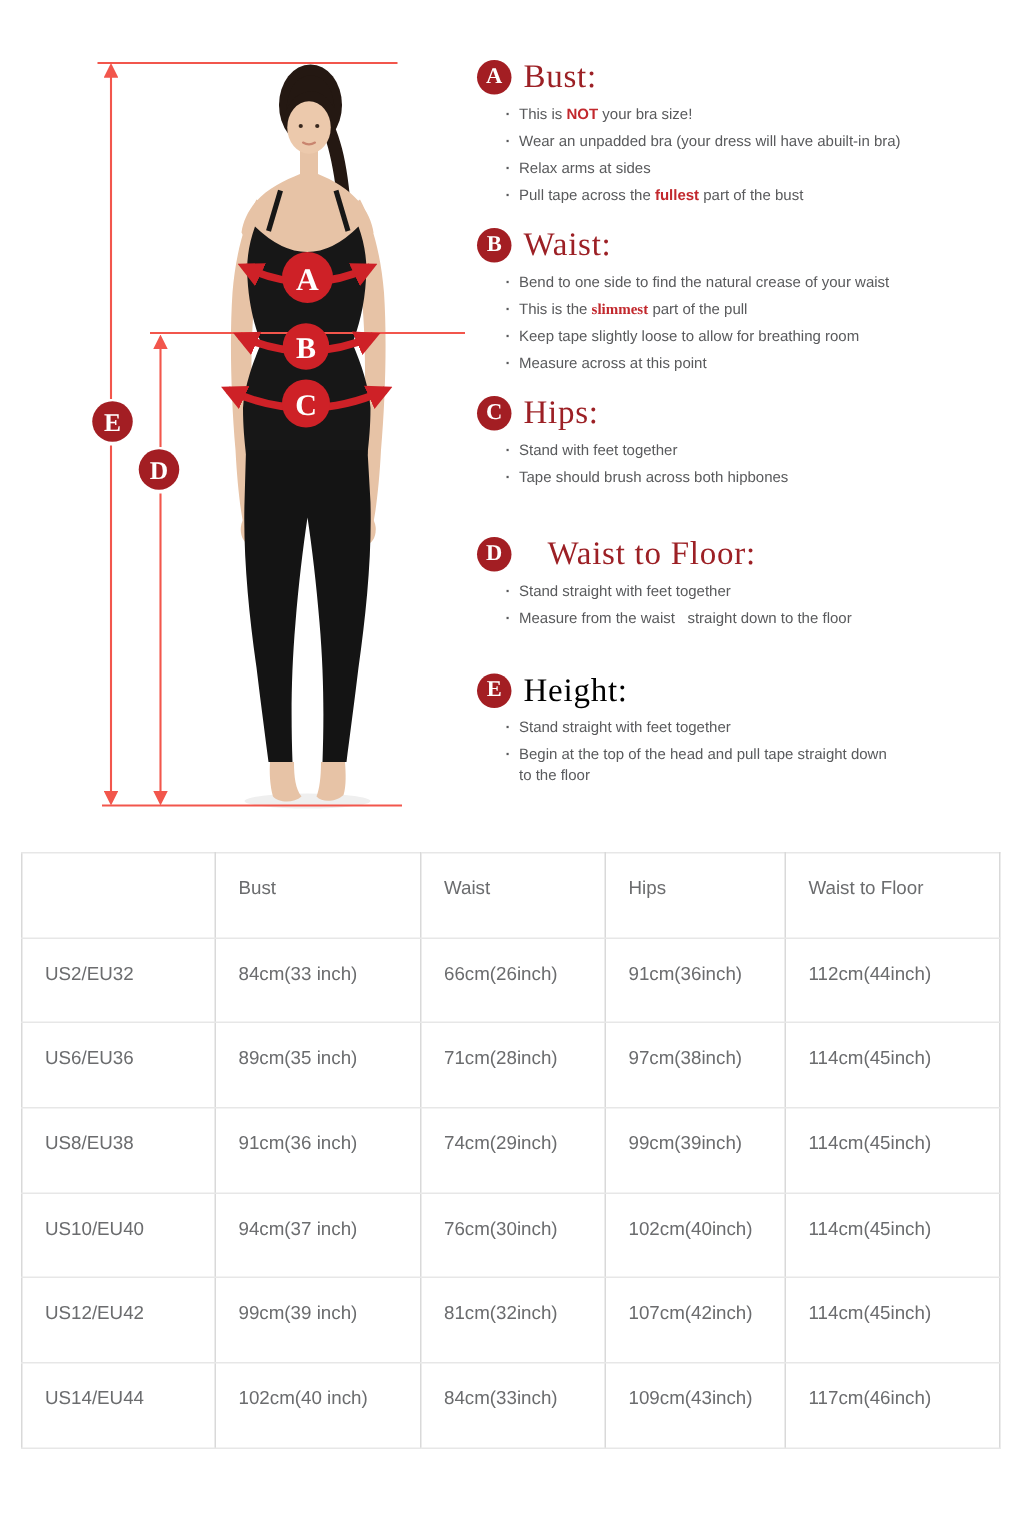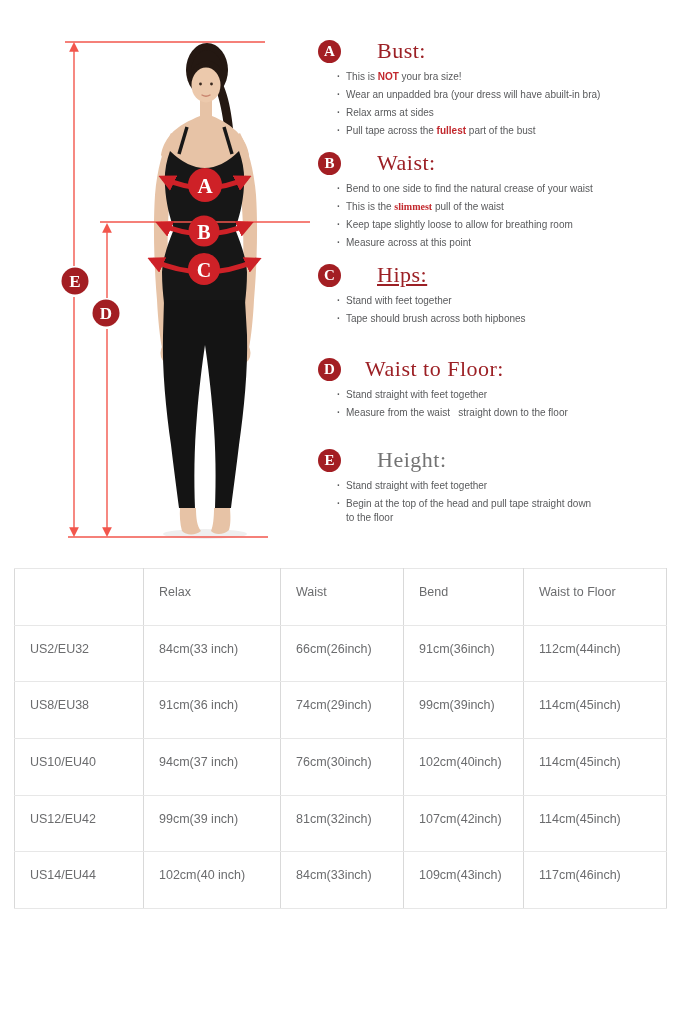--- a/index.html
+++ b/index.html
@@ -17,21 +17,20 @@
   .section { position:absolute; left:0; width:360px; }
   .section-head { display:flex; align-items:center; gap:8px; height:26px; }
   .badge {
     width:23px; height:23px; border-radius:50%; flex:0 0 23px;
     color:#fff; font-family:"Liberation Serif", serif; font-weight:bold; font-size:15px;
     display:flex; align-items:center; justify-content:center; line-height:1;
   }
   .section-title {
     font-family:"Liberation Serif", serif; font-size:22px; line-height:1;
     letter-spacing:0.5px;
-    margin-left:28px;
   }
   .section:nth-of-type(4) .section-title { margin-left:16px; }
   ul.bullets { list-style:none; margin:6px 0 0 19px; padding:0; }
   ul.bullets li {
     font-size:10px; line-height:14px; margin:0 0 4px 0; color:#595a5c;
     white-space:pre; position:relative; padding-left:9px;
   }
   ul.bullets li::before {
     content:"\00B7"; position:absolute; left:0; top:0; font-weight:bold; color:#595a5c;
   }
@@ -141,49 +140,49 @@
           <li><span>Pull tape across the </span><span class="hl" style="color: rgb(194, 40, 45);">fullest</span><span> part of the bust</span></li>
         </ul>
     </div>
     <div class="section" style="top:150px">
       <div class="section-head">
         <div class="badge" style="background: rgb(163, 30, 35);">B</div>
         <div class="section-title" style="color: rgb(156, 32, 37); text-align: right;">Waist:</div>
       </div>
       <ul class="bullets">
           <li><span>Bend to one side to find the natural crease of your waist</span></li>
-          <li><span>This is the </span><span class="hl" style="color: rgb(194, 40, 45); font-family: Liberation Serif, serif;">slimmest</span><span> pull of the waist</span></li>
+          <li><span>This is the </span><span class="hl" style="color: rgb(194, 40, 45); font-family: Liberation Serif, serif;">slimmest</span><span> part of the pull</span></li>
           <li><span>Keep tape slightly loose to allow for breathing room</span></li>
           <li><span>Measure across at this point</span></li>
         </ul>
     </div>
     <div class="section" style="top:262px">
       <div class="section-head">
         <div class="badge" style="background: rgb(163, 30, 35);">C</div>
-        <div class="section-title" style="color: rgb(156, 32, 37); text-decoration: underline;">Hips:</div>
+        <div class="section-title" style="color: rgb(156, 32, 37);">Hips:</div>
       </div>
       <ul class="bullets">
           <li><span>Stand with feet together</span></li>
           <li><span>Tape should brush across both hipbones</span></li>
         </ul>
     </div>
     <div class="section" style="top:356px">
       <div class="section-head">
         <div class="badge" style="background: rgb(163, 30, 35);">D</div>
         <div class="section-title" style="color: rgb(156, 32, 37); text-align: center;">Waist to Floor:</div>
       </div>
       <ul class="bullets">
           <li><span>Stand straight with feet together</span></li>
           <li><span>Measure from the waist   straight down to the floor</span></li>
         </ul>
     </div>
     <div class="section" style="top:447px">
       <div class="section-head">
         <div class="badge" style="background: rgb(163, 30, 35);">E</div>
-        <div class="section-title" style="color: #737373;">Height:</div>
+        <div class="section-title" style="color: #000000;">Height:</div>
       </div>
       <ul class="bullets">
           <li><span>Stand straight with feet together</span></li>
           <li><span>Begin at the top of the head and pull tape straight down
 to the floor</span></li>
         </ul>
     </div>
   </div>
 
   <div id="size-table-wrap">
@@ -191,35 +190,42 @@
       <colgroup>
         <col style="width:129px">
           <col style="width:137px">
           <col style="width:123px">
           <col style="width:120px">
           <col style="width:143px">
       </colgroup>
       <thead>
           <tr id="size-table-head-row">
             <th></th>
-            <th>Relax</th>
+            <th>Bust</th>
             <th>Waist</th>
-            <th>Bend</th>
+            <th>Hips</th>
             <th>Waist to Floor</th>
           </tr>
         </thead>
       <tbody id="size-table-body">
           <tr>
             <td>US2/EU32</td>
             <td>84cm(33 inch)</td>
             <td>66cm(26inch)</td>
             <td>91cm(36inch)</td>
             <td>112cm(44inch)</td>
           </tr>
           <tr>
+            <td>US6/EU36</td>
+            <td>89cm(35 inch)</td>
+            <td>71cm(28inch)</td>
+            <td>97cm(38inch)</td>
+            <td>114cm(45inch)</td>
+          </tr>
+          <tr>
             <td>US8/EU38</td>
             <td>91cm(36 inch)</td>
             <td>74cm(29inch)</td>
             <td>99cm(39inch)</td>
             <td>114cm(45inch)</td>
           </tr>
           <tr>
             <td>US10/EU40</td>
             <td>94cm(37 inch)</td>
             <td>76cm(30inch)</td>

